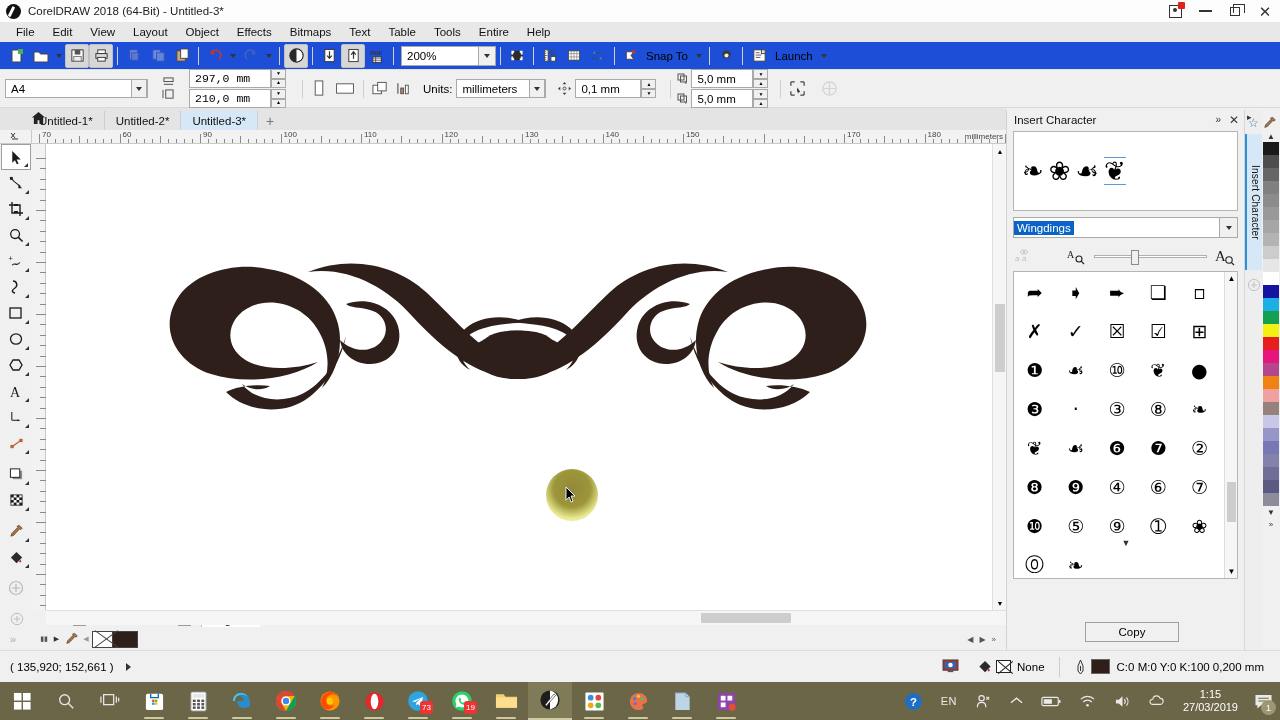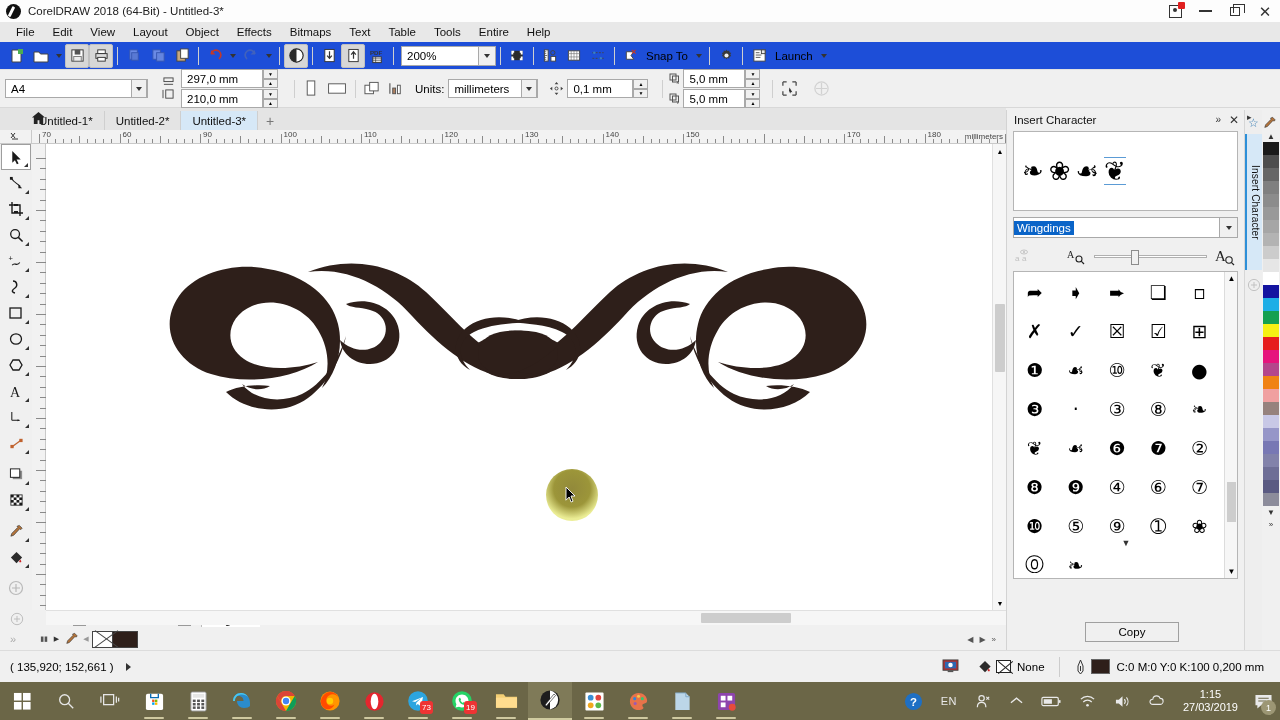--- a/index.html
+++ b/index.html
@@ -507,21 +507,21 @@
     <div style="display:flex;flex-direction:column;gap:1px;align-items:center;">
       <svg width="13" height="11" viewBox="0 0 14 12">
           <rect x="2" y="1" width="10" height="4" fill="none" stroke="#444"></rect>
           <path d="M2 8h10" stroke="#444"></path>
         </svg>
       <svg width="13" height="11" viewBox="0 0 14 12">
           <rect x="4" y="1" width="8" height="9" fill="none" stroke="#444"></rect>
           <path d="M1 1v9" stroke="#444"></path>
         </svg>
     </div>
-    <div class="minirow" style="margin-left:6px;">
+    <div class="minirow" style="margin-left:14px;font-family:Liberation Mono, monospace;">
       <div style="display:flex;">
         <div class="numfield" style="width:82px;">297,0 mm</div>
         <div class="spin2">
             <div>
               <span style="font-size:5px">▼</span>
             </div>
             <div>
               <span style="font-size:5px">▲</span>
             </div>
           </div>

